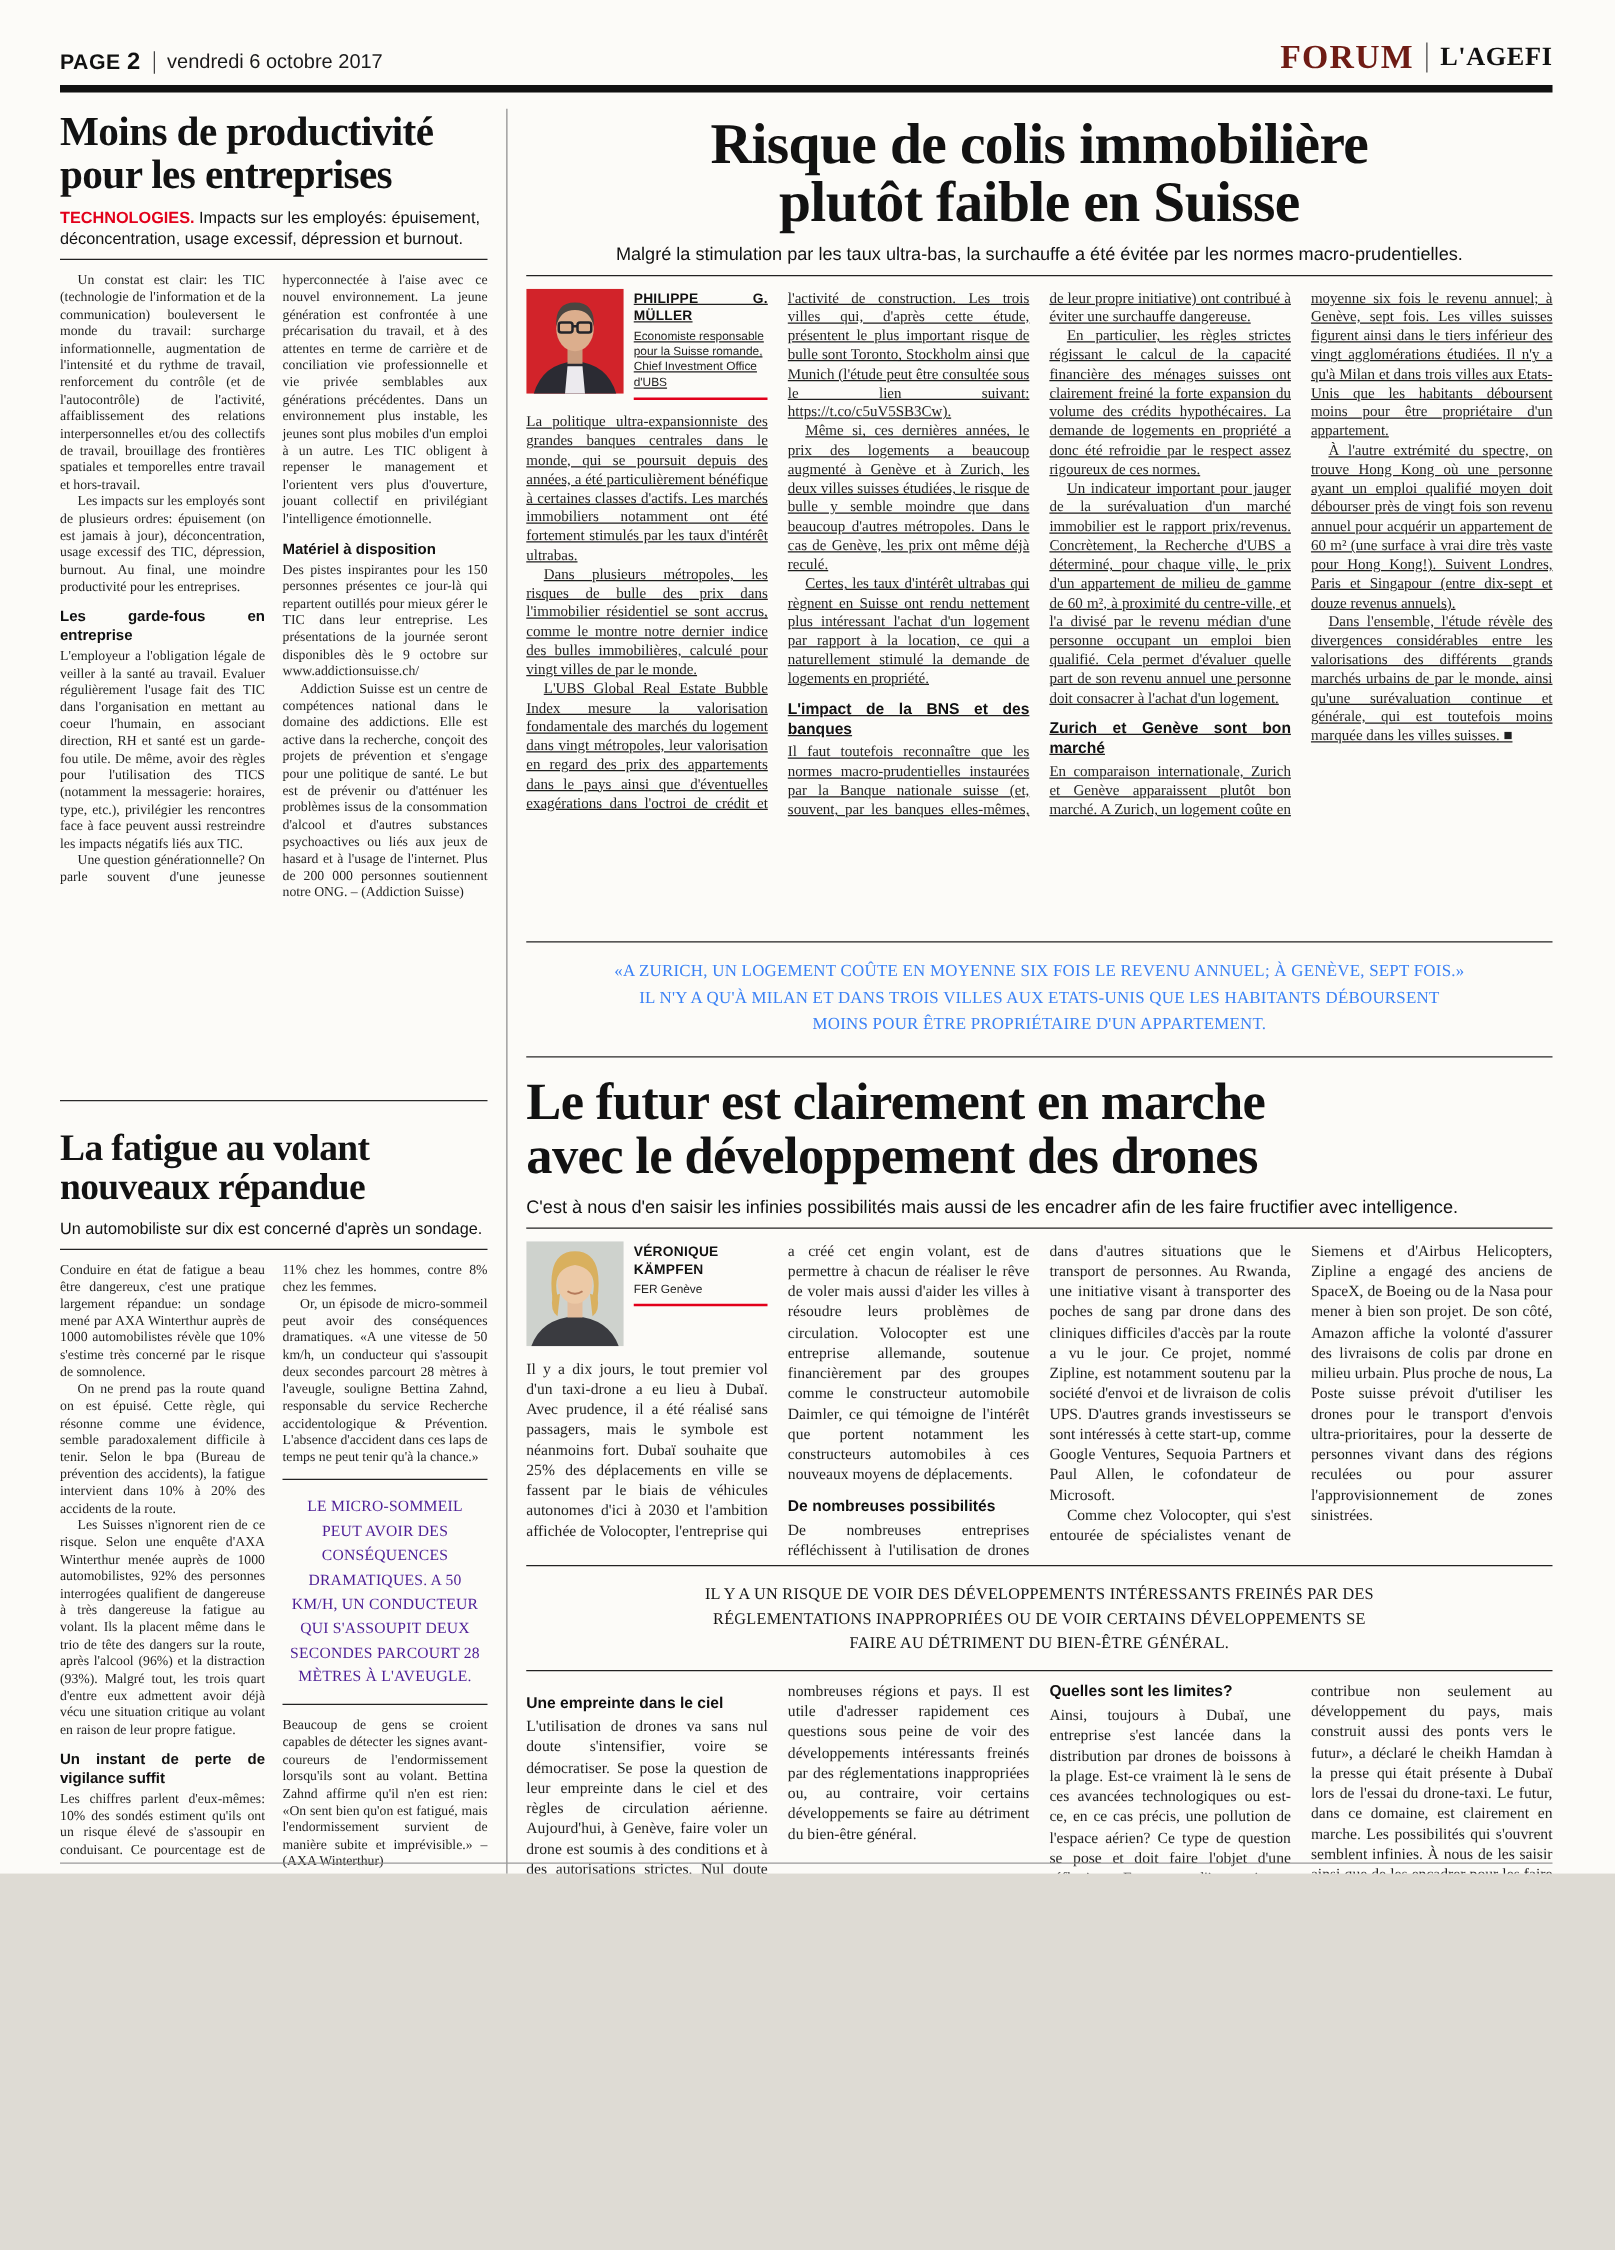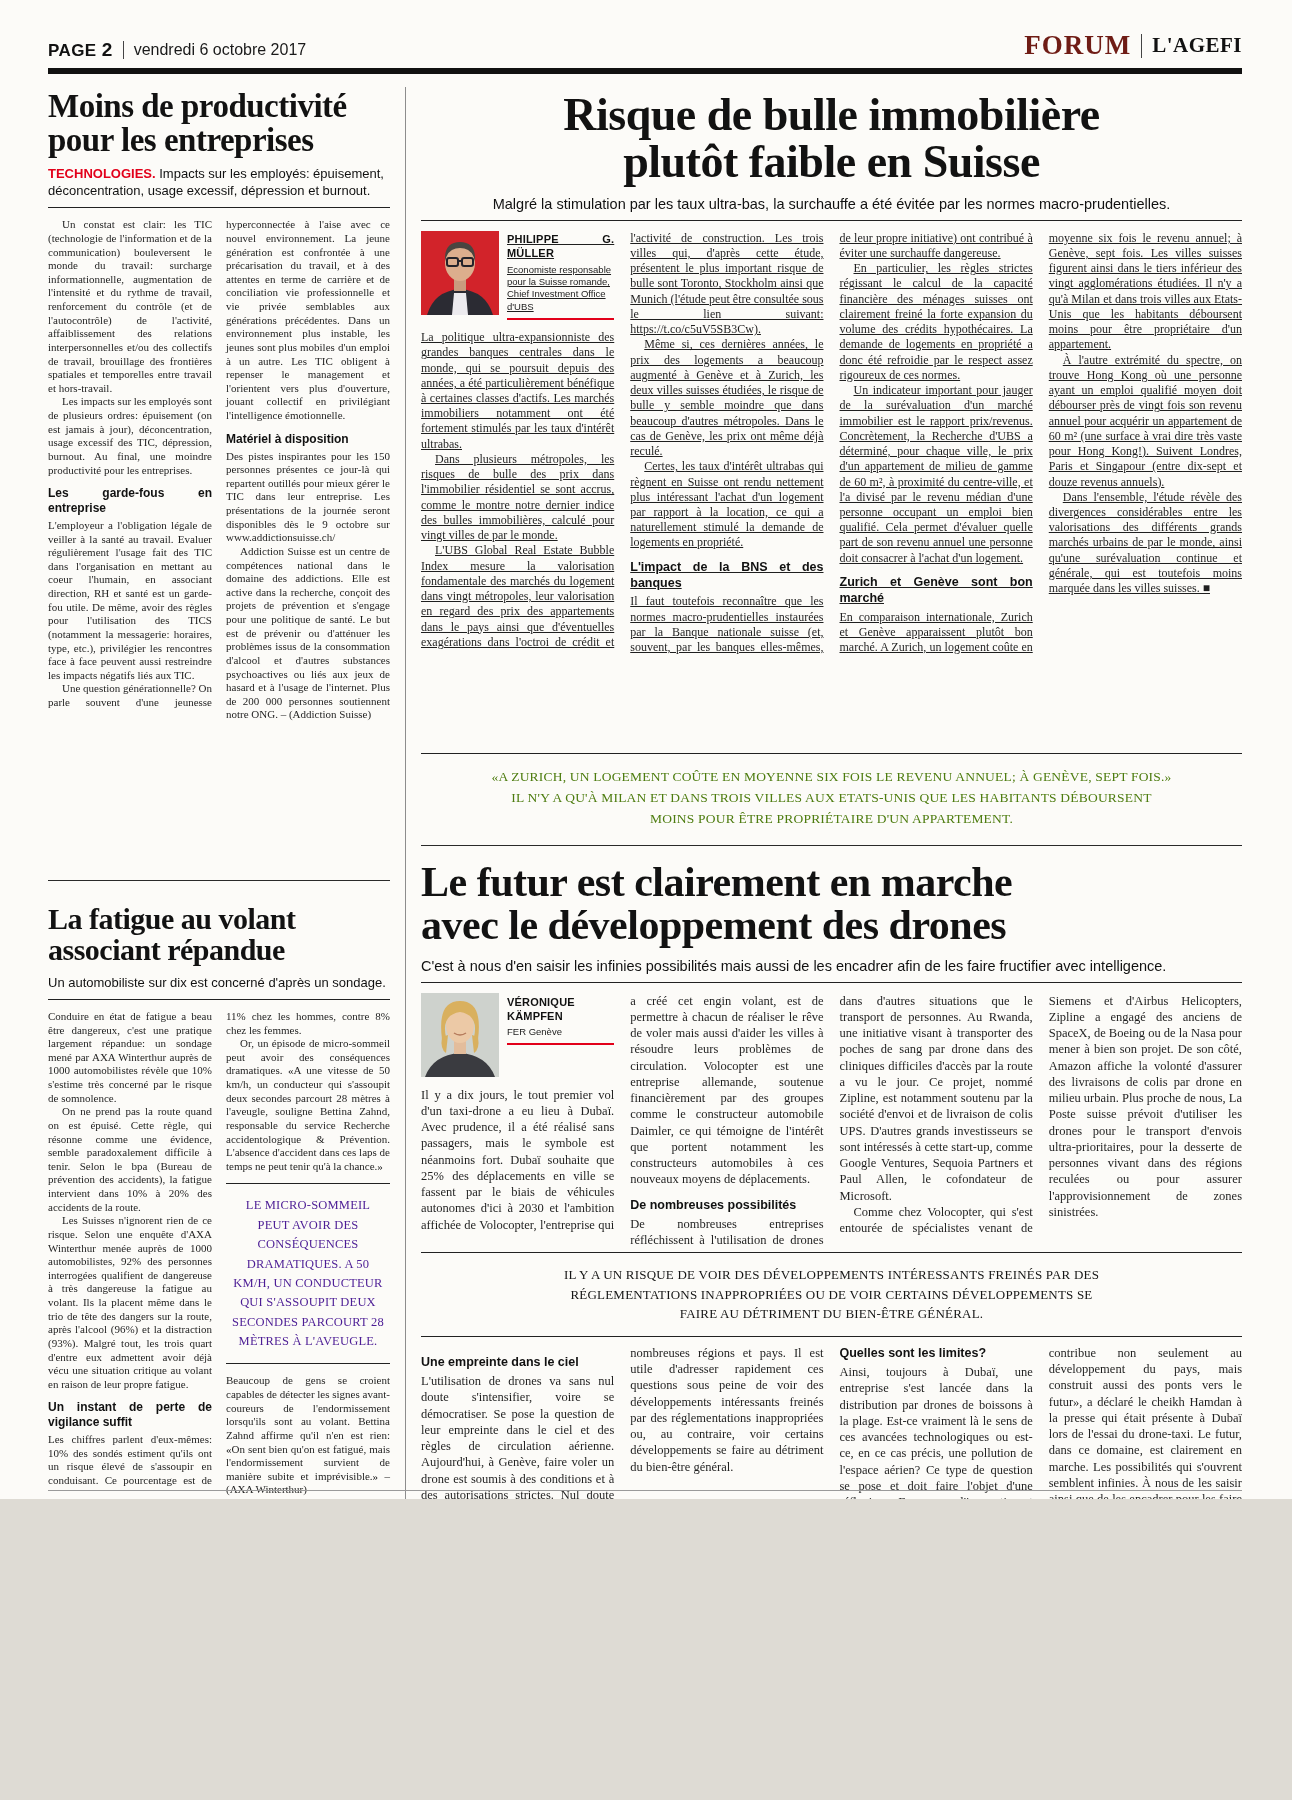--- a/index.html
+++ b/index.html
@@ -60,21 +60,21 @@
   
   .byline { display:flex; gap:8px; margin-bottom:10px; break-inside:avoid; }
   .byline-photo { flex:0 0 auto; display:block; }
   .byline-meta { font-family:"Liberation Sans","DejaVu Sans",sans-serif; padding-top:2px; min-width:0; }
   .byline-name { font-weight:bold; font-size:11px; letter-spacing:.2px; color:#111; }
   .byline-role { font-size:9.5px; line-height:1.3; margin-top:3px; color:#222; text-align:left; }
   .byline-rule { height:2px; background:#e2001a; margin-top:5px; }
 
   
   .pullquote-bottom { border-top:1px solid #222; margin-top:0; padding:13px 70px 2px;
-                      text-align:center; font-size:13.5px; line-height:1.55; letter-spacing:.2px; color:#4d7c0f; }
+                      text-align:center; font-size:13.5px; line-height:1.55; letter-spacing:.2px; color:#3b82f6; }
   .pullquote-box { break-inside:avoid; border-top:1px solid #222; border-bottom:1px solid #222;
                    text-align:center; padding:12px 6px; margin:10px 0; font-size:12.5px;
                    line-height:1.55; letter-spacing:.2px; text-indent:0 !important; color:#4c1d95; }
   .pullquote-span { column-span:all; text-align:center; font-size:13px; line-height:1.5;
                     letter-spacing:.2px; padding:12px 17%; margin:4px 0 8px;
                     border-top:1px solid #222; border-bottom:1px solid #222; color:#151515; }
 
   .art1 { min-height:780px; }
   .art2 { min-height:745px; }
   .art3 { flex:1; }
@@ -123,21 +123,21 @@
           <p>Des pistes inspirantes pour les 150 personnes présentes ce jour-là qui repartent outillés pour mieux gérer le TIC dans leur entreprise. Les présentations de la journée seront disponibles dès le 9 octobre sur www.addictionsuisse.ch/</p>
           <p>Addiction Suisse est un centre de compétences national dans le domaine des addictions. Elle est active dans la recherche, conçoit des projets de prévention et s'engage pour une politique de santé. Le but est de prévenir ou d'atténuer les problèmes issus de la consommation d'alcool et d'autres substances psychoactives ou liés aux jeux de hasard et à l'usage de l'internet. Plus de 200 000 personnes soutiennent notre ONG. – (Addiction Suisse)</p>
         </div>
       </article>
 
       <div class="h-divider"></div>
 
       <article class="art art3">
         <h1 class="headline">
           <span class="hl-line">La fatigue au volant</span>
-          <span class="hl-line">associant répandue</span>
+          <span class="hl-line">nouveaux répandue</span>
         </h1>
         <div class="deck deck-left">Un automobiliste sur dix est concerné d'après un sondage.</div>
         <div class="art-body cols-2 body-left">
           <p class="flush">Conduire en état de fatigue a beau être dangereux, c'est une pratique largement répandue: un sondage mené par AXA Winterthur auprès de 1000 automobilistes révèle que 10% s'estime très concerné par le risque de somnolence.</p>
           <p>On ne prend pas la route quand on est épuisé. Cette règle, qui résonne comme une évidence, semble paradoxalement difficile à tenir. Selon le bpa (Bureau de prévention des accidents), la fatigue intervient dans 10% à 20% des accidents de la route.</p>
           <p>Les Suisses n'ignorent rien de ce risque. Selon une enquête d'AXA Winterthur menée auprès de 1000 automobilistes, 92% des personnes interrogées qualifient de dangereuse à très dangereuse la fatigue au volant. Ils la placent même dans le trio de tête des dangers sur la route, après l'alcool (96%) et la distraction (93%). Malgré tout, les trois quart d'entre eux admettent avoir déjà vécu une situation critique au volant en raison de leur propre fatigue.</p>
           <h4 class="subhead">Un instant de perte de vigilance suffit</h4>
           <p>Les chiffres parlent d'eux-mêmes: 10% des sondés estiment qu'ils ont un risque élevé de s'assoupir en conduisant. Ce pourcentage est de 11% chez les hommes, contre 8% chez les femmes.</p>
           <p>Or, un épisode de micro-sommeil peut avoir des conséquences dramatiques. «A une vitesse de 50 km/h, un conducteur qui s'assoupit deux secondes parcourt 28 mètres à l'aveugle, souligne Bettina Zahnd, responsable du service Recherche accidentologique &amp; Prévention. L'absence d'accident dans ces laps de temps ne peut tenir qu'à la chance.»</p>
           <div class="pullquote-box">LE MICRO-SOMMEIL PEUT AVOIR DES CONSÉQUENCES DRAMATIQUES. A 50 KM/H, UN CONDUCTEUR QUI S'ASSOUPIT DEUX SECONDES PARCOURT 28 MÈTRES À L'AVEUGLE.</div>
@@ -145,21 +145,21 @@
         </div>
       </article>
     </div>
 
     <div class="v-divider"></div>
 
     <div class="right-main">
 
       <article class="art art2">
         <h1 class="headline h-center">
-          <span class="hl-line">Risque de bulle immobilière</span>
+          <span class="hl-line">Risque de colis immobilière</span>
           <span class="hl-line">plutôt faible en Suisse</span>
         </h1>
         <div class="deck deck-big h-center">Malgré la stimulation par les taux ultra-bas, la surchauffe a été évitée par les normes macro-prudentielles.</div>
         <div class="art-body cols-4">
           <div class="byline">
             <svg class="byline-photo" width="78" height="84" viewBox="0 0 78 84" aria-hidden="true">
               <rect width="78" height="84" fill="#d2232a"></rect>
               <path d="M6 84 Q13 60 39 58 Q65 60 72 84 Z" fill="#2b2b33"></path>
               <path d="M31 84 L33 62 H45 L47 84 Z" fill="#eceaee"></path>
               <rect x="33" y="46" width="12" height="14" fill="#c99c7e"></rect>

